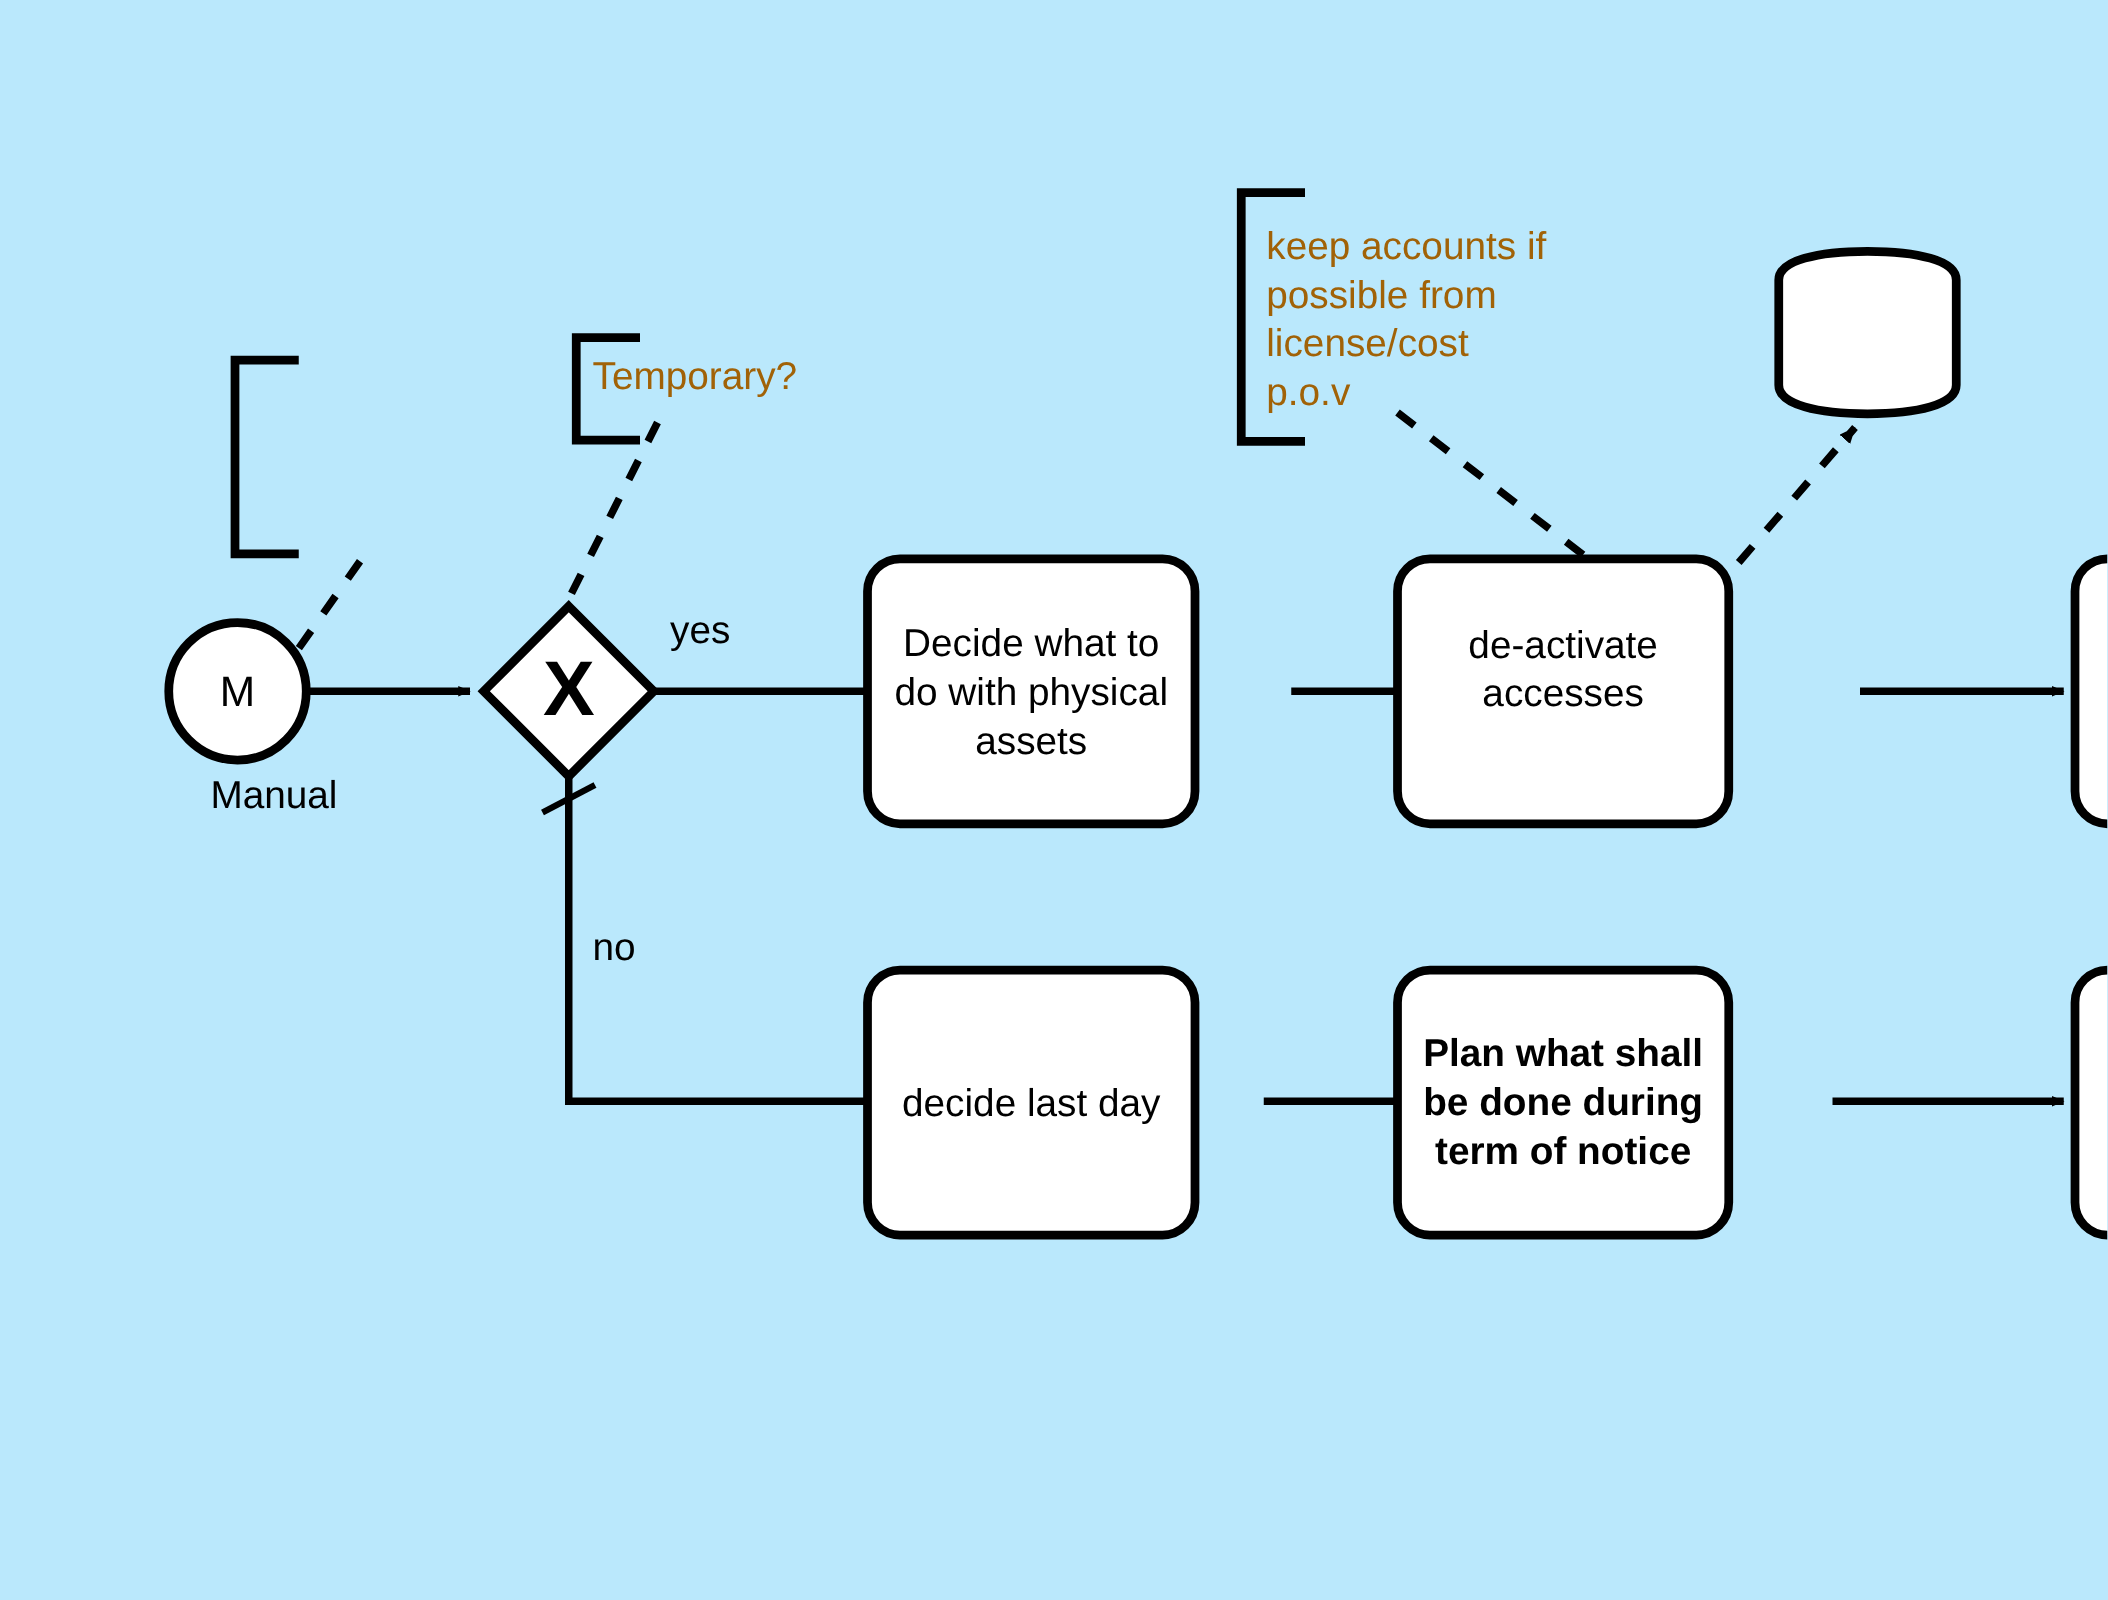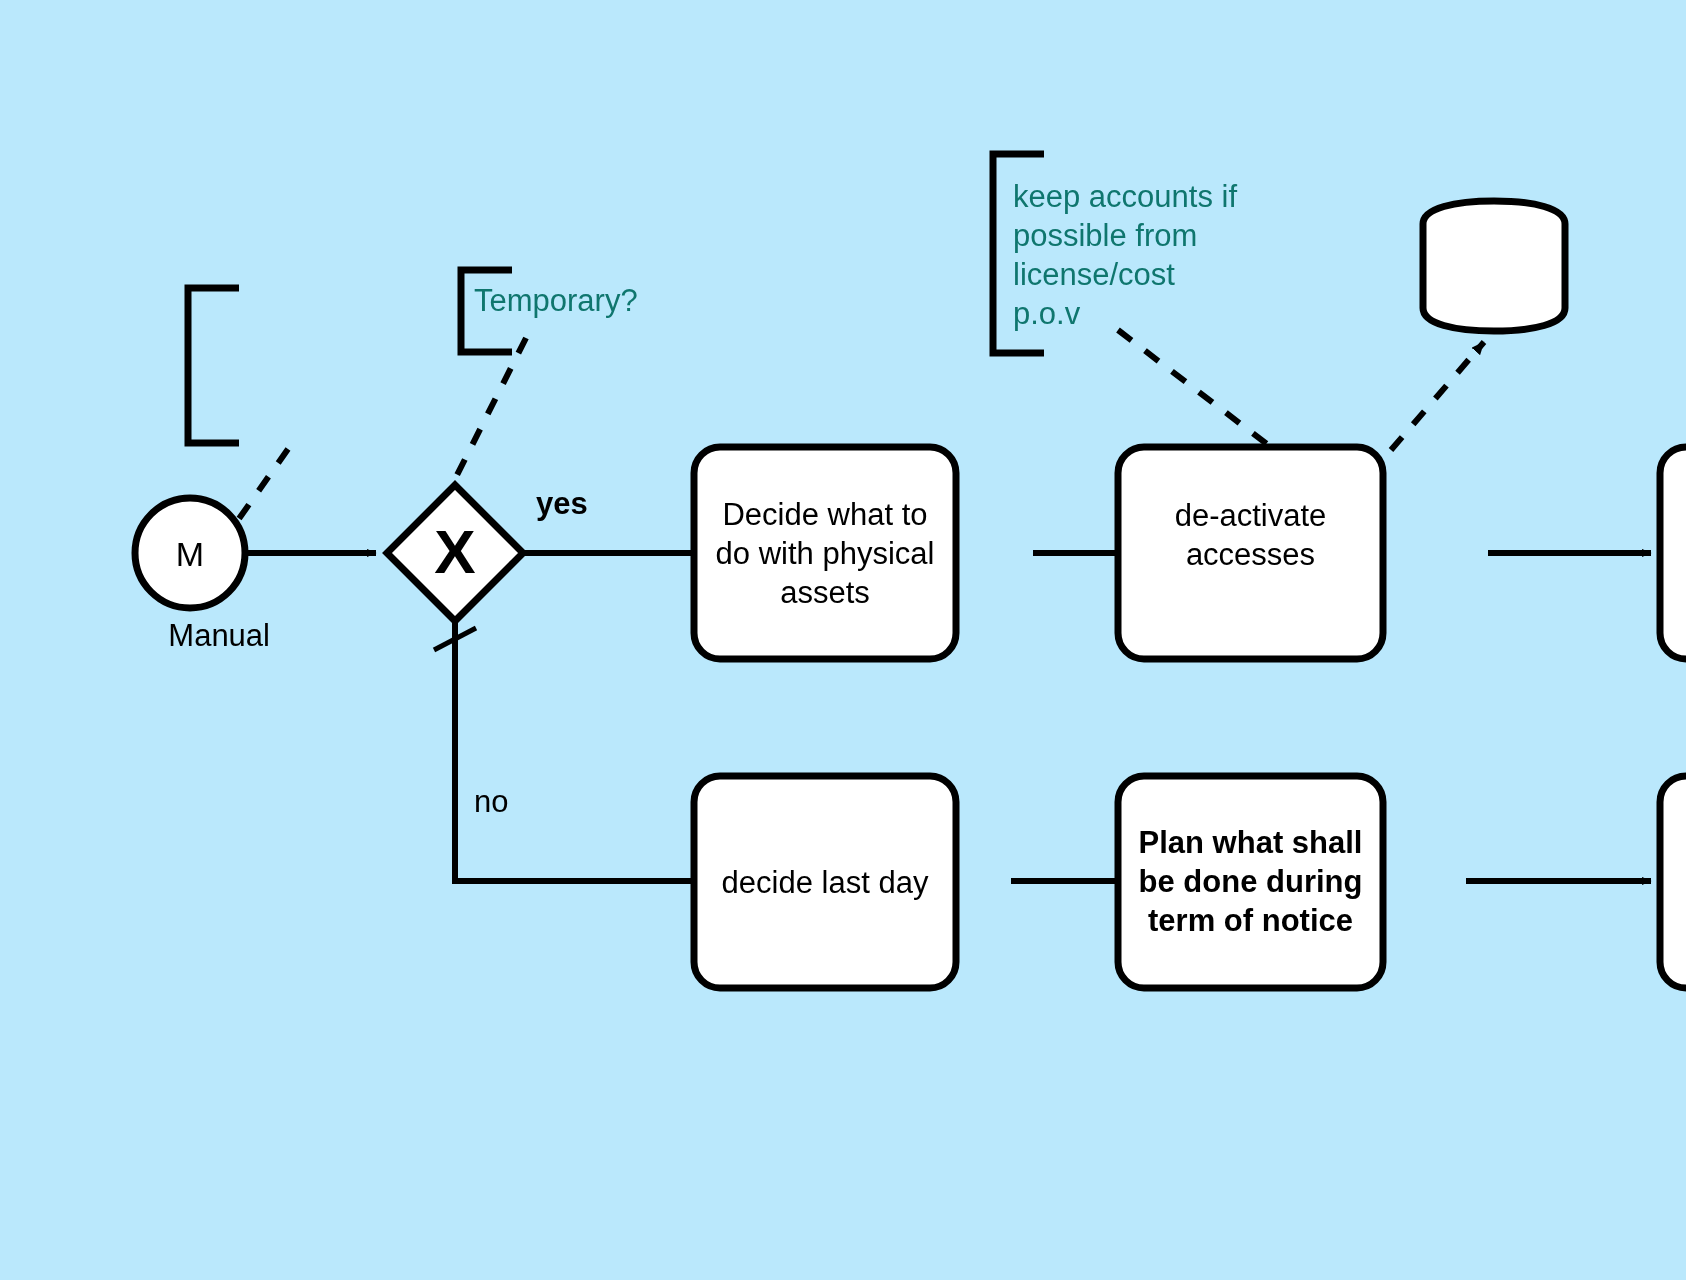--- a/index.html
+++ b/index.html
@@ -28,21 +28,21 @@
     text-align: center;
     color: #000000;
     font-family: "Liberation Sans", sans-serif;
     font-size: 31px;
     line-height: 39px;
     white-space: pre-line;
     pointer-events: none;
   }
   .annot-text {
     position: absolute;
-    color: #0f766e;
+    color: #a16207;
     font-family: "Liberation Sans", sans-serif;
     font-size: 31px;
     line-height: 39px;
     white-space: pre-line;
     text-align: left;
   }
   .flow-label {
     position: absolute;
     color: #000000;
     font-family: "Liberation Sans", sans-serif;
@@ -164,23 +164,23 @@
 
   <div class="node-label" style="left:1124px; top:496px; width:253px;">de-activate
 accesses</div>
 
   <div class="node-label" style="left:700px; top:863px; width:250px;">decide last day</div>
 
   <div class="node-label" style="left:1124px; top:823px; width:253px;font-weight:bold;">Plan what shall
 be done during
 term of notice</div>
 
-  <div class="flow-label" style="left:536px; top:487px;font-weight:bold;">yes</div>
+  <div class="flow-label" style="left:536px; top:487px;">yes</div>
 
-  <div class="flow-label" style="left:474px; top:741px;margin-top:44px;">no</div>
+  <div class="flow-label" style="left:474px; top:741px;">no</div>
 
 
   <div class="annot-text" style="left:474px; top:281px; width:260px;">Temporary?</div>
 
   <div class="annot-text" style="left:1013px; top:177px; width:290px;">keep accounts if
 possible from
 license/cost
 p.o.v</div>
 
 </div>

